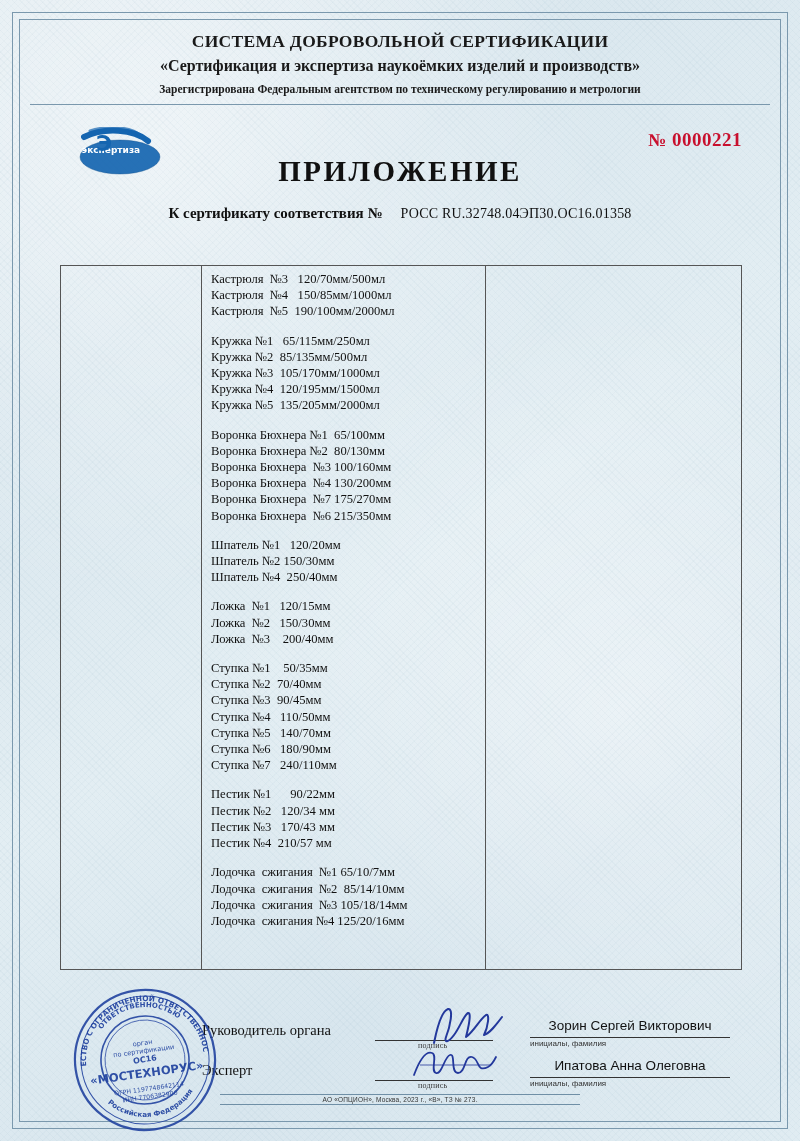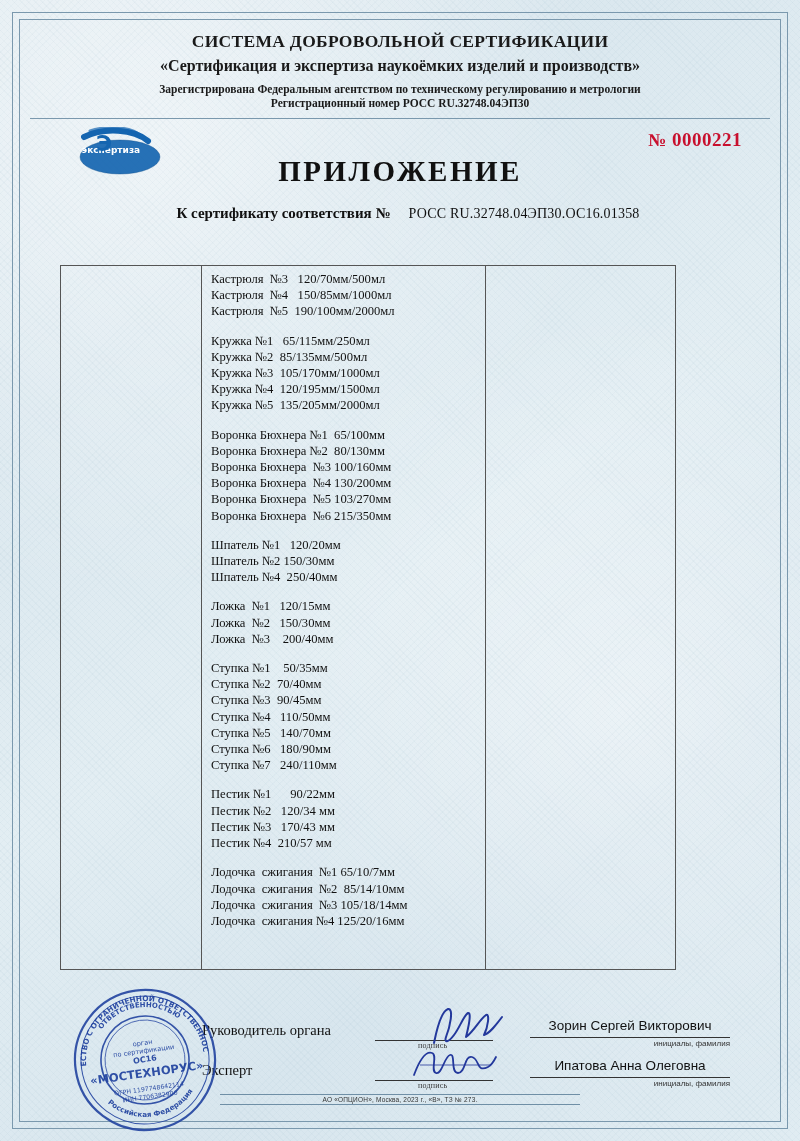--- a/index.html
+++ b/index.html
@@ -122,41 +122,41 @@
     top: 128px;
     width: 740px;
     text-align: center;
     font-size: 29px;
     font-weight: bold;
     letter-spacing: 2.5px;
     color: #111;
   }
   .cert-line {
     position: absolute;
-    left: 8px;
+    left: 0;
     top: 178px;
     width: 740px;
     text-align: center;
     font-size: 15px;
     font-weight: bold;
     color: #111;
   }
   .cert-line .cert-no {
     font-weight: normal;
     font-size: 14px;
     letter-spacing: 0.2px;
     padding-left: 18px;
   }
 
   
   .table-box {
     position: absolute;
     left: 30px;
     top: 238px;
-    width: 616px;
+    width: 682px;
     height: 705px;
     border: 1px solid #555;
     box-sizing: border-box;
   }
   .col-line {
     position: absolute;
     top: 0;
     bottom: 0;
     width: 0;
     border-left: 1px solid #555;
@@ -228,21 +228,21 @@
     height: 0;
   }
   .sig-name-underline.l1 { left: 500px; top: 55px; }
   .sig-name-underline.l2 { left: 500px; top: 95px; }
   .sig-cap2 {
     position: absolute;
     font-family: "Liberation Sans", sans-serif;
     font-size: 8px;
     color: #333;
     width: 200px;
-    text-align: right;
+    text-align: left;
   }
   .sig-cap2.c1 { left: 500px; top: 57px; }
   .sig-cap2.c2 { left: 500px; top: 97px; }
 
   
   .scrawl { position: absolute; }
   .scrawl.one { left: 398px; top: 978px; }
   .scrawl.two { left: 380px; top: 1018px; }
 
   
@@ -280,21 +280,20 @@
 <div class="page">
   <div class="outer-frame"></div>
   <div class="inner-frame"></div>
 
   <div class="content">
 
     <div class="header-block">
       <div class="sys-title">СИСТЕМА ДОБРОВОЛЬНОЙ СЕРТИФИКАЦИИ</div>
       <div class="sys-subtitle">«Сертификация и экспертиза наукоёмких изделий и производств»</div>
       <div class="sys-reg1">Зарегистрирована Федеральным агентством по техническому регулированию и метрологии</div>
-      <div class="sys-reg2">Регистрационный номер РОСС RU.32748.04ЭП30</div>
       <div class="header-rule"></div>
     </div>
 
     <div class="logo">
       <svg width="108" height="54" viewBox="0 0 108 54" xmlns="http://www.w3.org/2000/svg">
         <ellipse cx="42" cy="30" rx="40" ry="17" fill="#1565b0" opacity="0.92"></ellipse>
         <ellipse cx="42" cy="30" rx="40" ry="17" fill="none" stroke="#0d4d8c" stroke-width="0.8" opacity="0.5"></ellipse>
         <text x="33" y="26" font-family="DejaVu Sans, sans-serif" font-size="9" fill="#ffffff" text-anchor="middle" font-weight="bold">экспертиза</text>
         <path d="M6 10 C 26 0, 56 2, 70 14" fill="none" stroke="#1565b0" stroke-width="6" stroke-linecap="round"></path>
         <path d="M12 4 C 30 -2, 52 0, 62 8" fill="none" stroke="#1565b0" stroke-width="3" stroke-linecap="round" opacity="0.7"></path>
@@ -330,21 +329,21 @@
           <div class="row">Кружка №3  105/170мм/1000мл</div>
           <div class="row">Кружка №4  120/195мм/1500мл</div>
           <div class="row">Кружка №5  135/205мм/2000мл</div>
         </div>
 
         <div class="grp">
           <div class="row">Воронка Бюхнера №1  65/100мм</div>
           <div class="row">Воронка Бюхнера №2  80/130мм</div>
           <div class="row">Воронка Бюхнера  №3 100/160мм</div>
           <div class="row">Воронка Бюхнера  №4 130/200мм</div>
-          <div class="row">Воронка Бюхнера  №5 103/270мм</div>
+          <div class="row">Воронка Бюхнера  №7 175/270мм</div>
           <div class="row">Воронка Бюхнера  №6 215/350мм</div>
         </div>
 
         <div class="grp">
           <div class="row">Шпатель №1   120/20мм</div>
           <div class="row">Шпатель №2 150/30мм</div>
           <div class="row">Шпатель №4  250/40мм</div>
         </div>
 
         <div class="grp">

